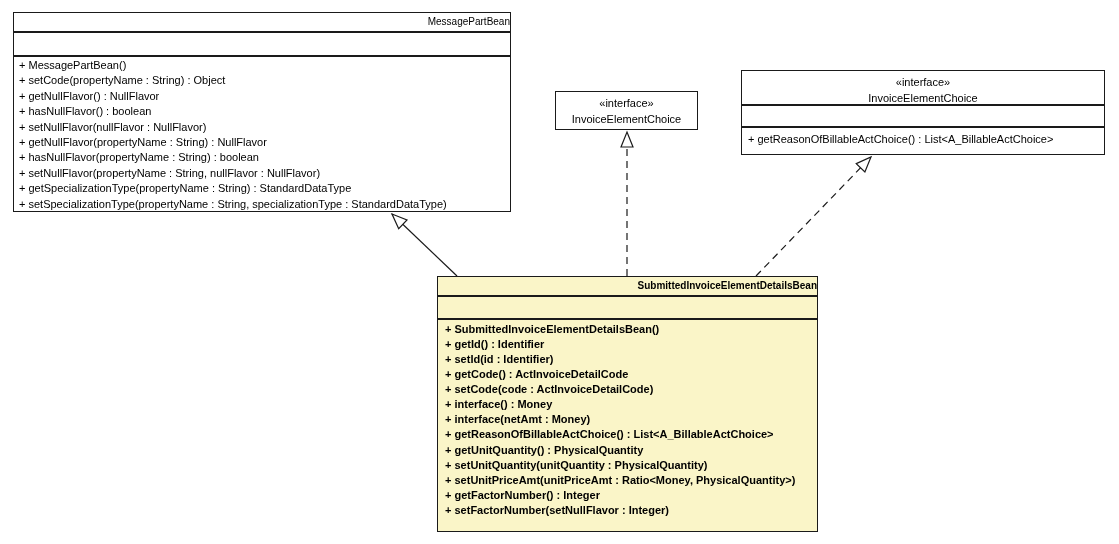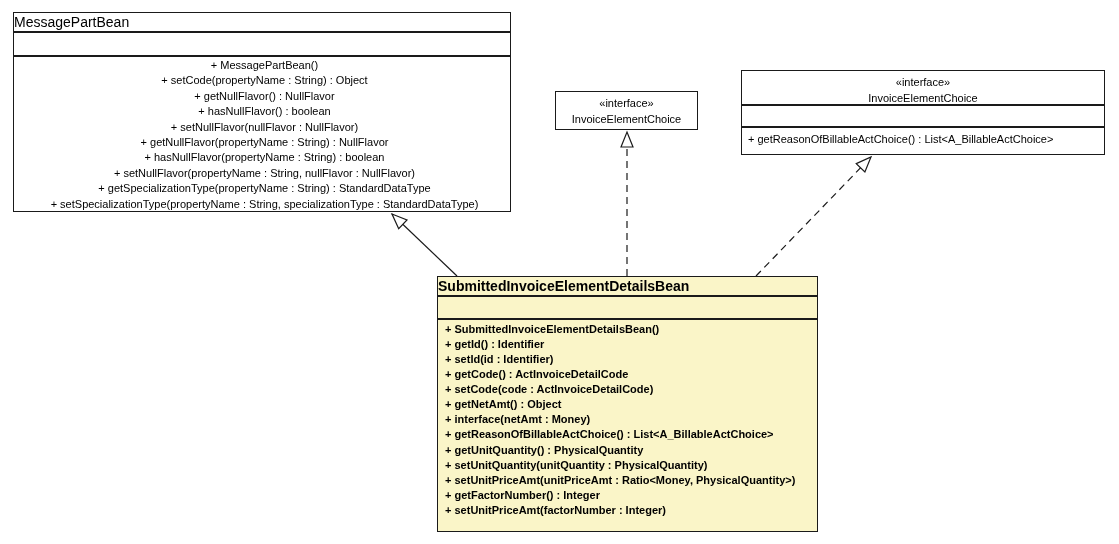--- a/index.html
+++ b/index.html
@@ -15,22 +15,22 @@
   #arrow-layer { position: absolute; left: 0; top: 0; z-index: 1; }
 
   .uml-box {
     position: absolute;
     box-sizing: border-box;
     background: #ffffff;
     border: 1px solid #1a1a1a;
     z-index: 2;
   }
   .uml-title {
-    text-align: left;
-    font-size: 14px;
+    text-align: right;
+    font-size: 10px;
     height: 18px;
     line-height: 18px;
     border-bottom: 2px solid #1a1a1a;
     white-space: nowrap;
     overflow: hidden;
   }
   .uml-title-2line {
     text-align: center;
     font-size: 11px;
     line-height: 16px;
@@ -46,21 +46,21 @@
   .uml-methods {
     font-size: 11px;
     white-space: nowrap;
     overflow: hidden;
   }
   .method-line { white-space: nowrap; }
 
   
   #box-messagePartBean { left: 13px; top: 12px; width: 498px; height: 200px; }
   #box-messagePartBean .uml-attrs { height: 24px; }
-  #box-messagePartBean .uml-methods { padding: 1px 0 12px 5px; line-height: 15.4px; text-align: center; }
+  #box-messagePartBean .uml-methods { padding: 1px 0 12px 5px; line-height: 15.4px; }
 
   
   #box-invoiceElementChoiceRef {
     left: 555px; top: 91px; width: 143px; height: 39px;
     font-size: 11px; text-align: center; line-height: 16px; padding-top: 3px;
   }
 
   
   #box-invoiceElementChoice { left: 741px; top: 70px; width: 364px; height: 85px; }
   #box-invoiceElementChoice .uml-attrs { height: 22px; }
@@ -126,24 +126,24 @@
 
   <div id="box-submittedInvoiceElementDetailsBean" class="uml-box">
     <div class="uml-title">SubmittedInvoiceElementDetailsBean</div>
     <div class="uml-attrs"></div>
     <div class="uml-methods">
         <div class="method-line">+ SubmittedInvoiceElementDetailsBean()</div>
         <div class="method-line">+ getId() : Identifier</div>
         <div class="method-line">+ setId(id : Identifier)</div>
         <div class="method-line">+ getCode() : ActInvoiceDetailCode</div>
         <div class="method-line">+ setCode(code : ActInvoiceDetailCode)</div>
-        <div class="method-line">+ getNetAmt() : Object</div>
+        <div class="method-line">+ interface() : Money</div>
         <div class="method-line">+ interface(netAmt : Money)</div>
         <div class="method-line">+ getReasonOfBillableActChoice() : List&lt;A_BillableActChoice&gt;</div>
         <div class="method-line">+ getUnitQuantity() : PhysicalQuantity</div>
         <div class="method-line">+ setUnitQuantity(unitQuantity : PhysicalQuantity)</div>
         <div class="method-line">+ setUnitPriceAmt(unitPriceAmt : Ratio&lt;Money, PhysicalQuantity&gt;)</div>
         <div class="method-line">+ getFactorNumber() : Integer</div>
-        <div class="method-line">+ setUnitPriceAmt(factorNumber : Integer)</div>
+        <div class="method-line">+ setFactorNumber(setNullFlavor : Integer)</div>
       </div>
   </div>
 
 </div>
 
 </body></html>

